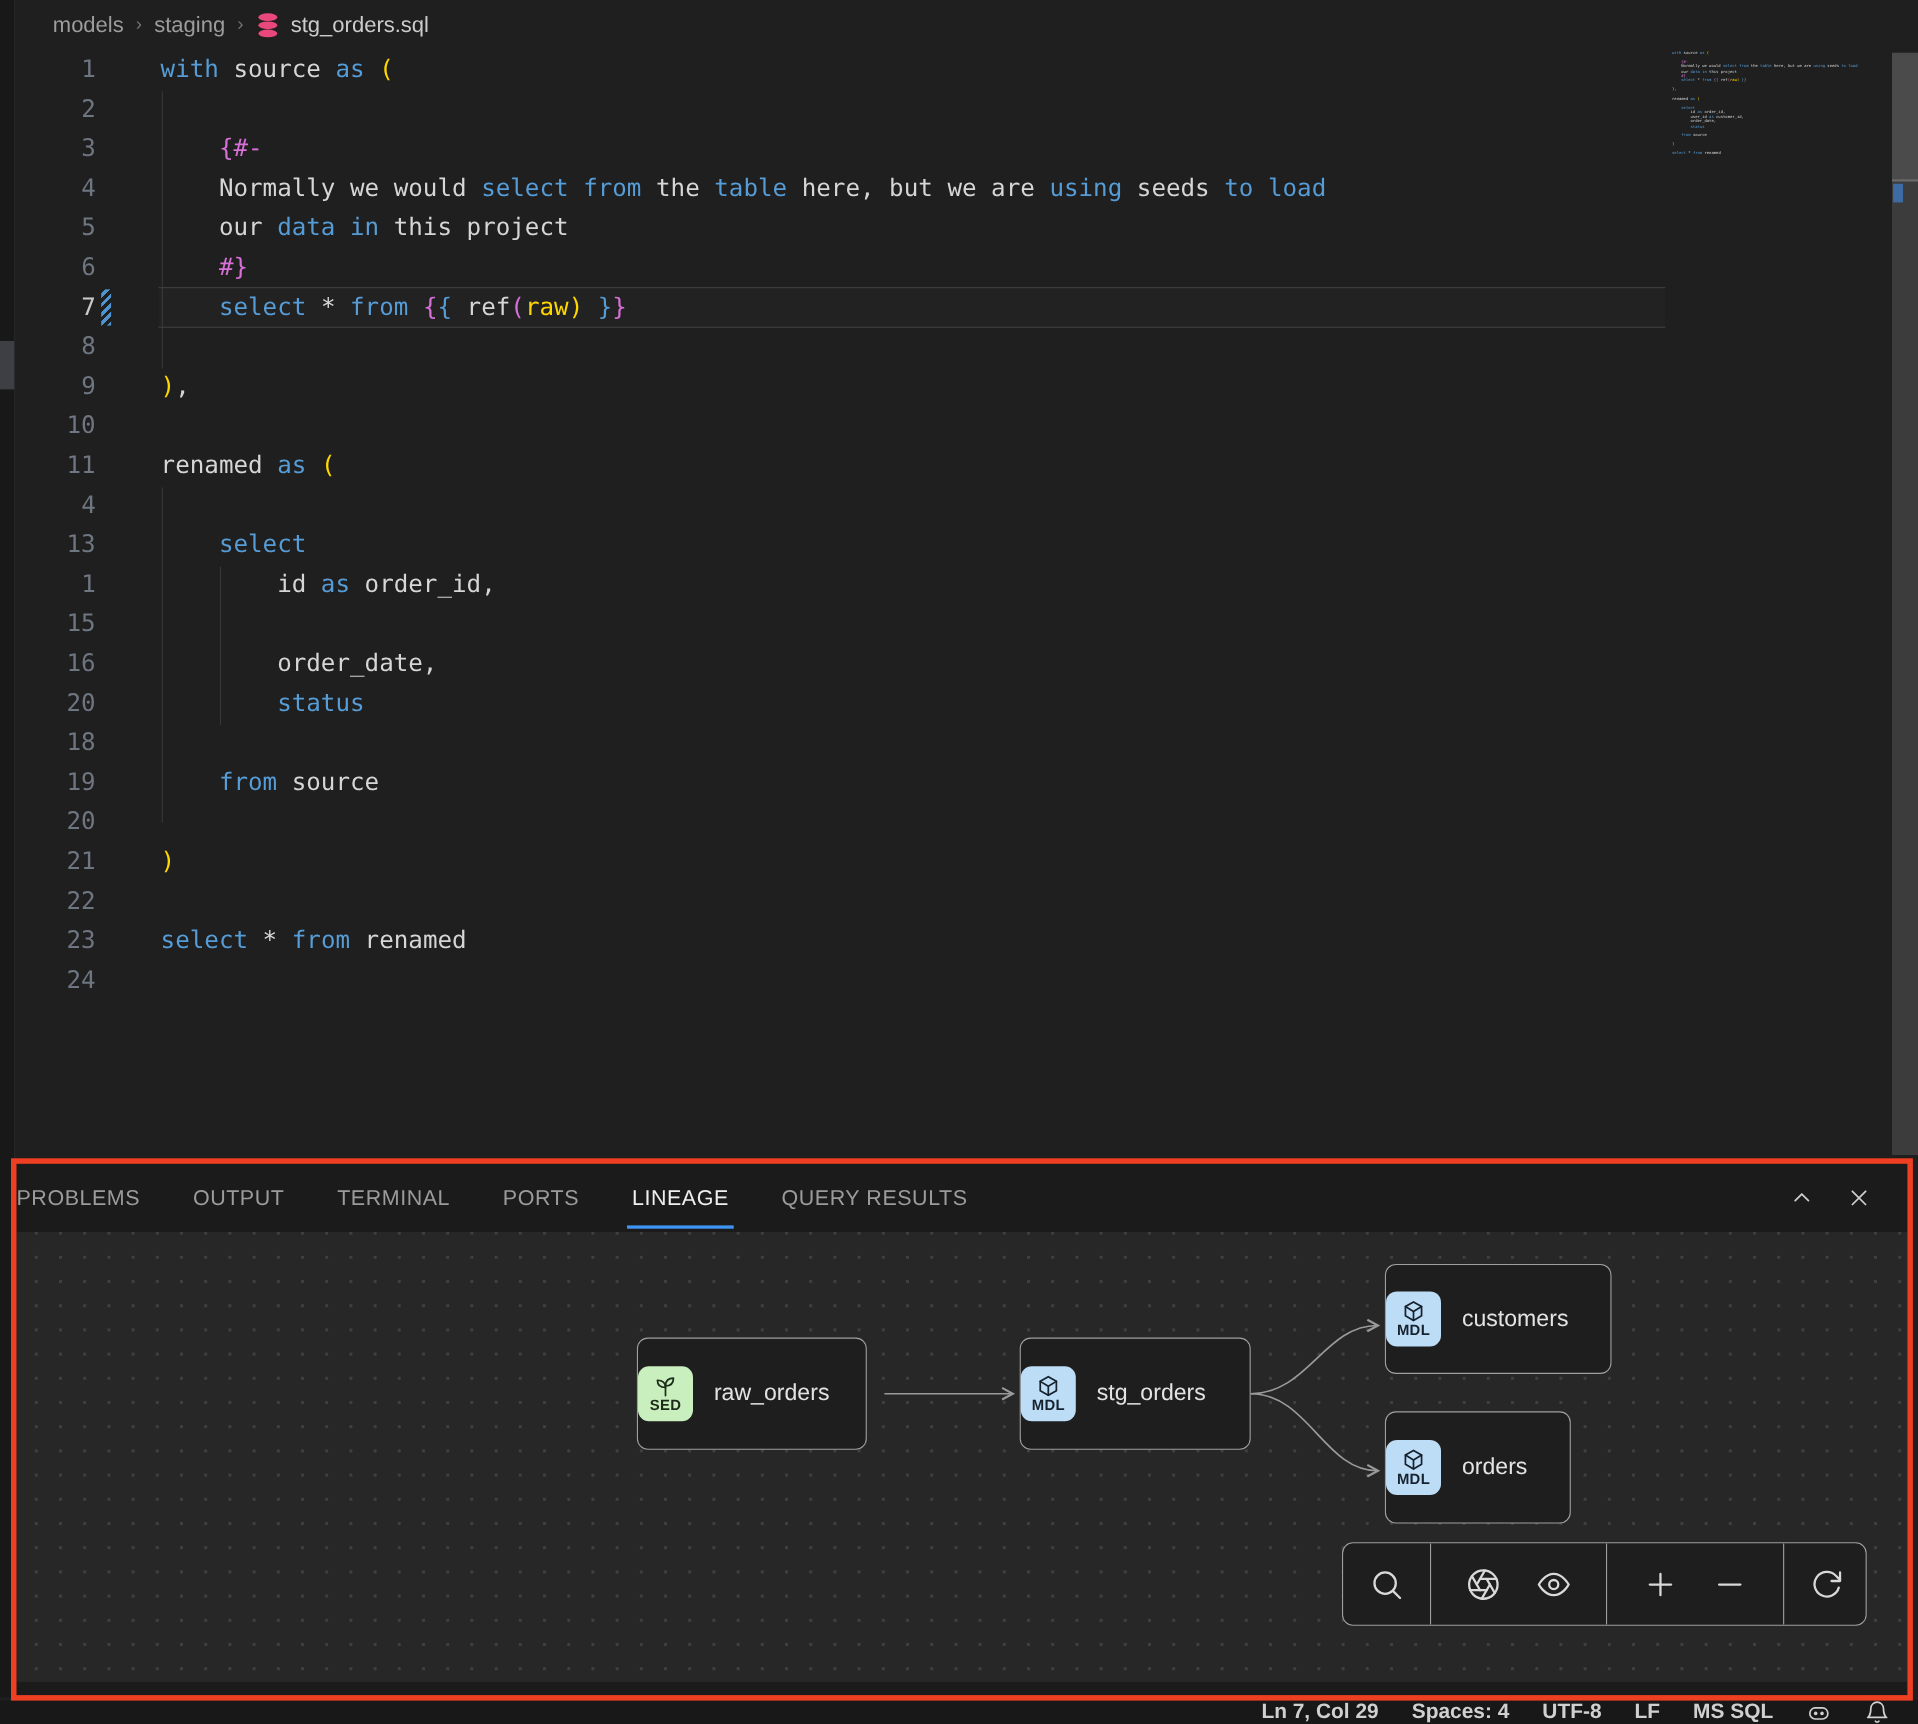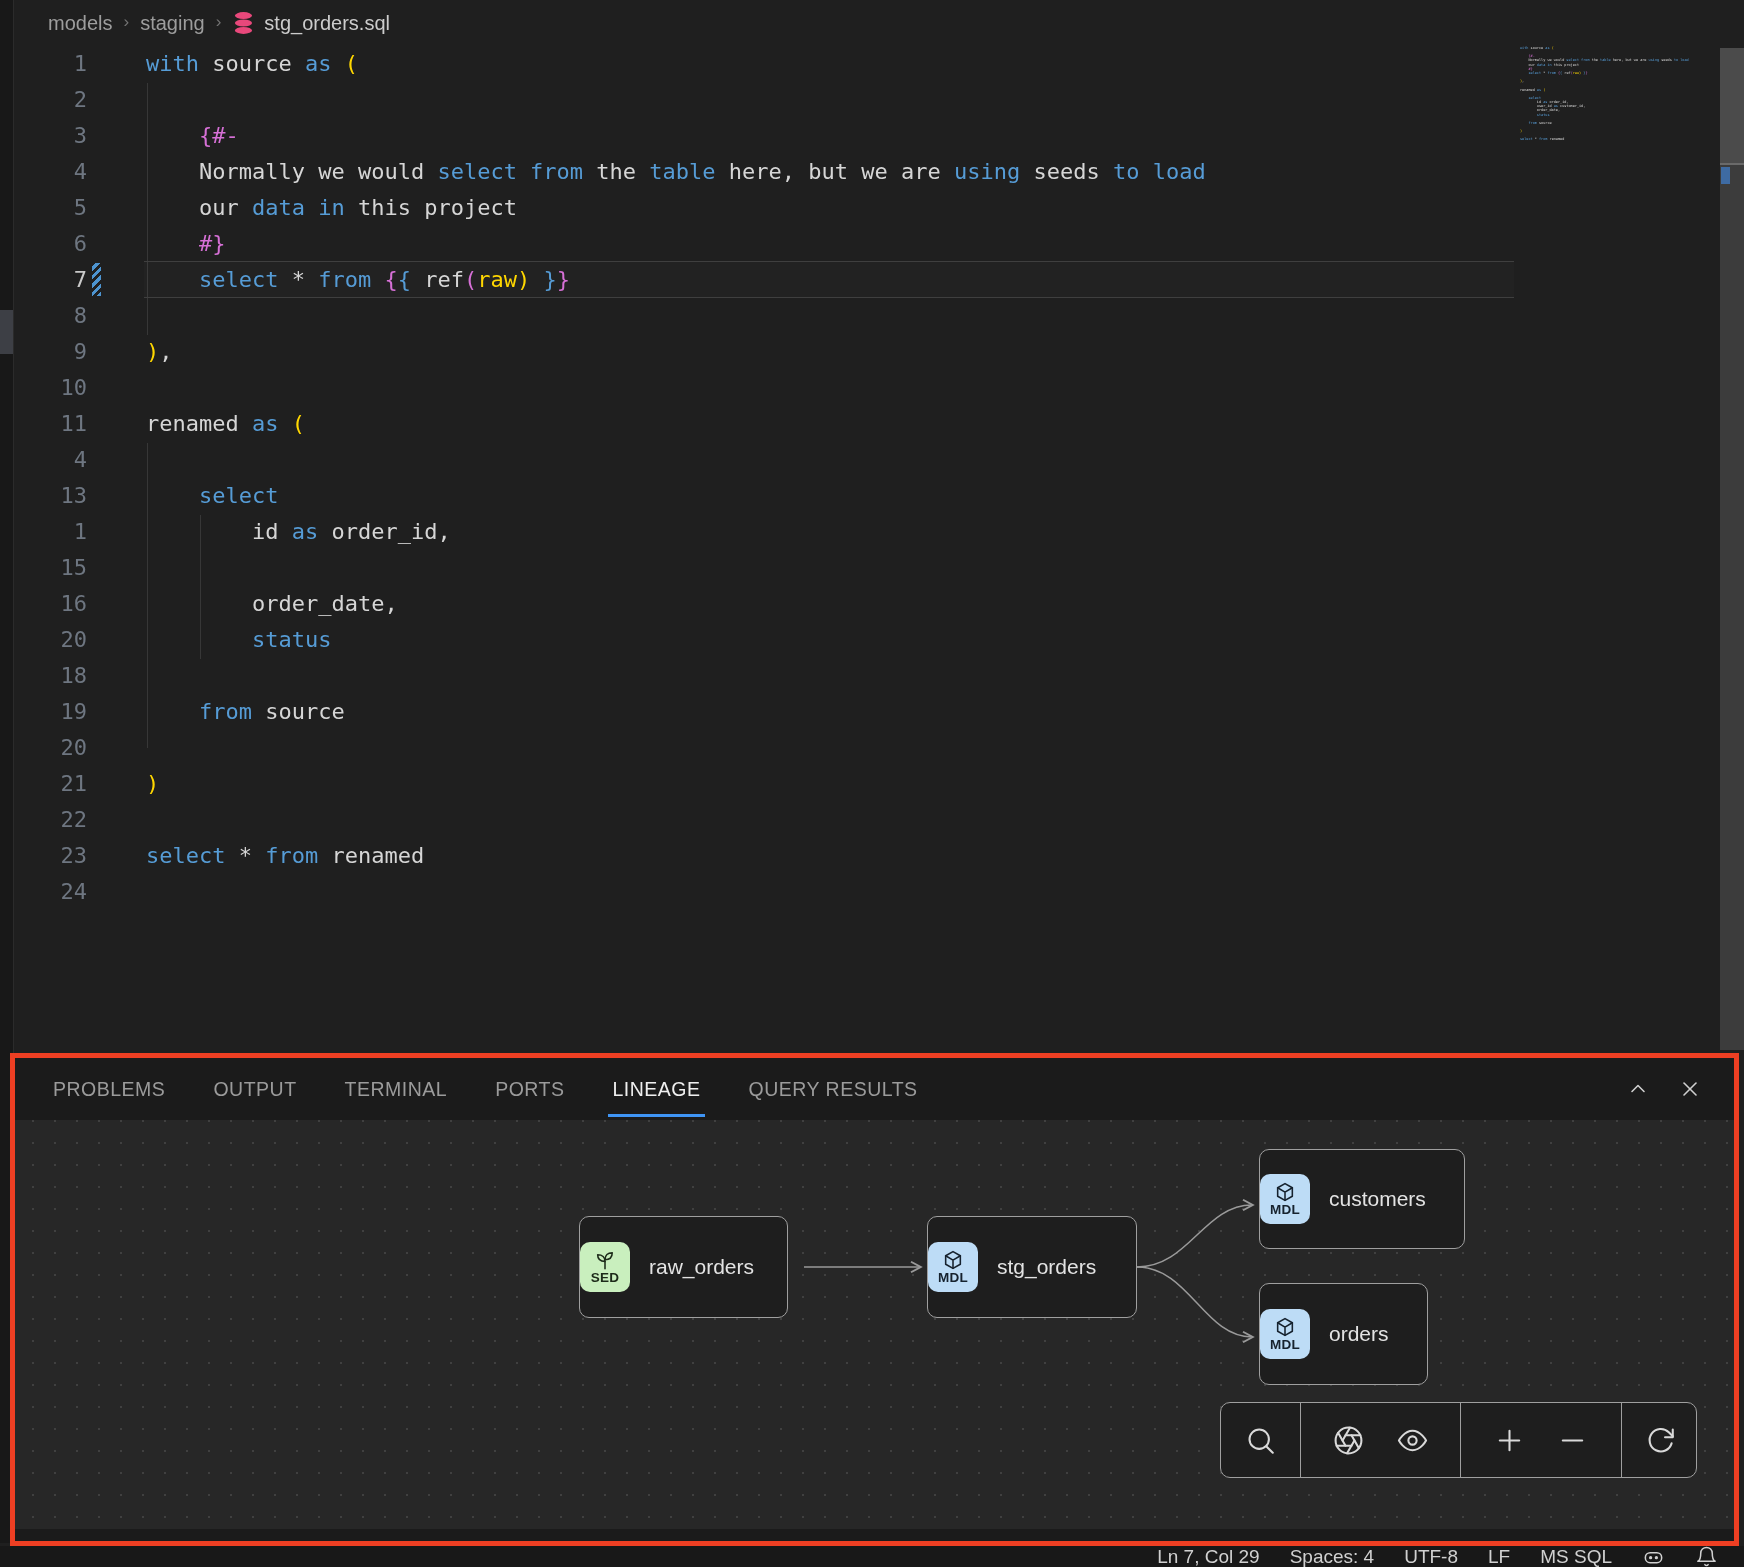--- a/index.html
+++ b/index.html
@@ -32,21 +32,21 @@
 
   
   .minimap{position:absolute;left:1506px;top:0;width:186px;font-family:"DejaVu Sans Mono",monospace;
            font-size:3.5px;line-height:4.15px;white-space:pre;letter-spacing:0;}
   .scrollbar{position:absolute;left:1720px;top:48px;width:24px;height:1002px;background:#3c3c3c;}
   .scroll-thumb{position:absolute;left:0;top:0;width:24px;height:115px;background:#4b4b4b;border-bottom:2px solid #6a6a6a;}
   .scroll-mark{position:absolute;left:1px;top:119px;width:9px;height:17px;background:#3e6ba3;}
 
   
   .panel{position:absolute;left:15px;top:1058px;width:1719px;height:483px;background:#1b1b1b;}
-  .panel-tabs{height:62px;display:flex;align-items:center;gap:48px;padding-left:38px;background:#1b1b1b;justify-content:space-between;}
+  .panel-tabs{height:62px;display:flex;align-items:center;gap:48px;background:#1b1b1b;justify-content:space-between;}
   .ptab{position:relative;color:#9b9b9b;font-size:19.5px;letter-spacing:.5px;height:62px;display:flex;align-items:center;cursor:pointer;}
   .ptab.active{color:#efefef;}
   .ptab.active::after{content:"";position:absolute;left:-4px;right:-4px;bottom:3px;height:3px;background:#3f95f5;}
   .panel-actions{margin-left:auto;display:flex;align-items:center;gap:28px;padding-right:32px;color:#cfcfcf;}
   .panel-actions svg{display:block;cursor:pointer;}
 
   .lineage-canvas{position:relative;height:409px;background-color:#272727;
       background-image:radial-gradient(circle,#404040 1.3px,transparent 1.5px);
       background-size:22px 22px;background-position:7px 12px;overflow:hidden;}
   .edges{position:absolute;left:0;top:0;}
@@ -66,21 +66,21 @@
   .tool-btn{color:#d9d9d9;display:flex;align-items:center;justify-content:center;cursor:pointer;}
 
   
   .red-box{position:absolute;left:10px;top:1053px;width:1729px;height:493px;border:5px solid #ee3f23;
            box-sizing:border-box;pointer-events:none;z-index:20;}
 
   
   .statusbar{position:absolute;left:0;top:1546px;width:1744px;height:21px;background:#181818;display:flex;
              align-items:center;justify-content:flex-end;gap:30px;padding-right:26px;box-sizing:border-box;
              color:#d0d0d0;font-size:19px;}
-  .statusbar .sitem{cursor:pointer;white-space:nowrap;}
+  .statusbar .sitem{cursor:pointer;white-space:nowrap;font-weight:bold;}
   .statusbar svg{display:block;cursor:pointer;}
   .icon-stroke{fill:none;stroke:currentColor;stroke-width:1.6;stroke-linecap:round;stroke-linejoin:round;}
 </style>
 </head>
 <body>
 
 <div class="screen">
 
   <div class="left-strip">
     <div class="left-strip-thumb"></div>

